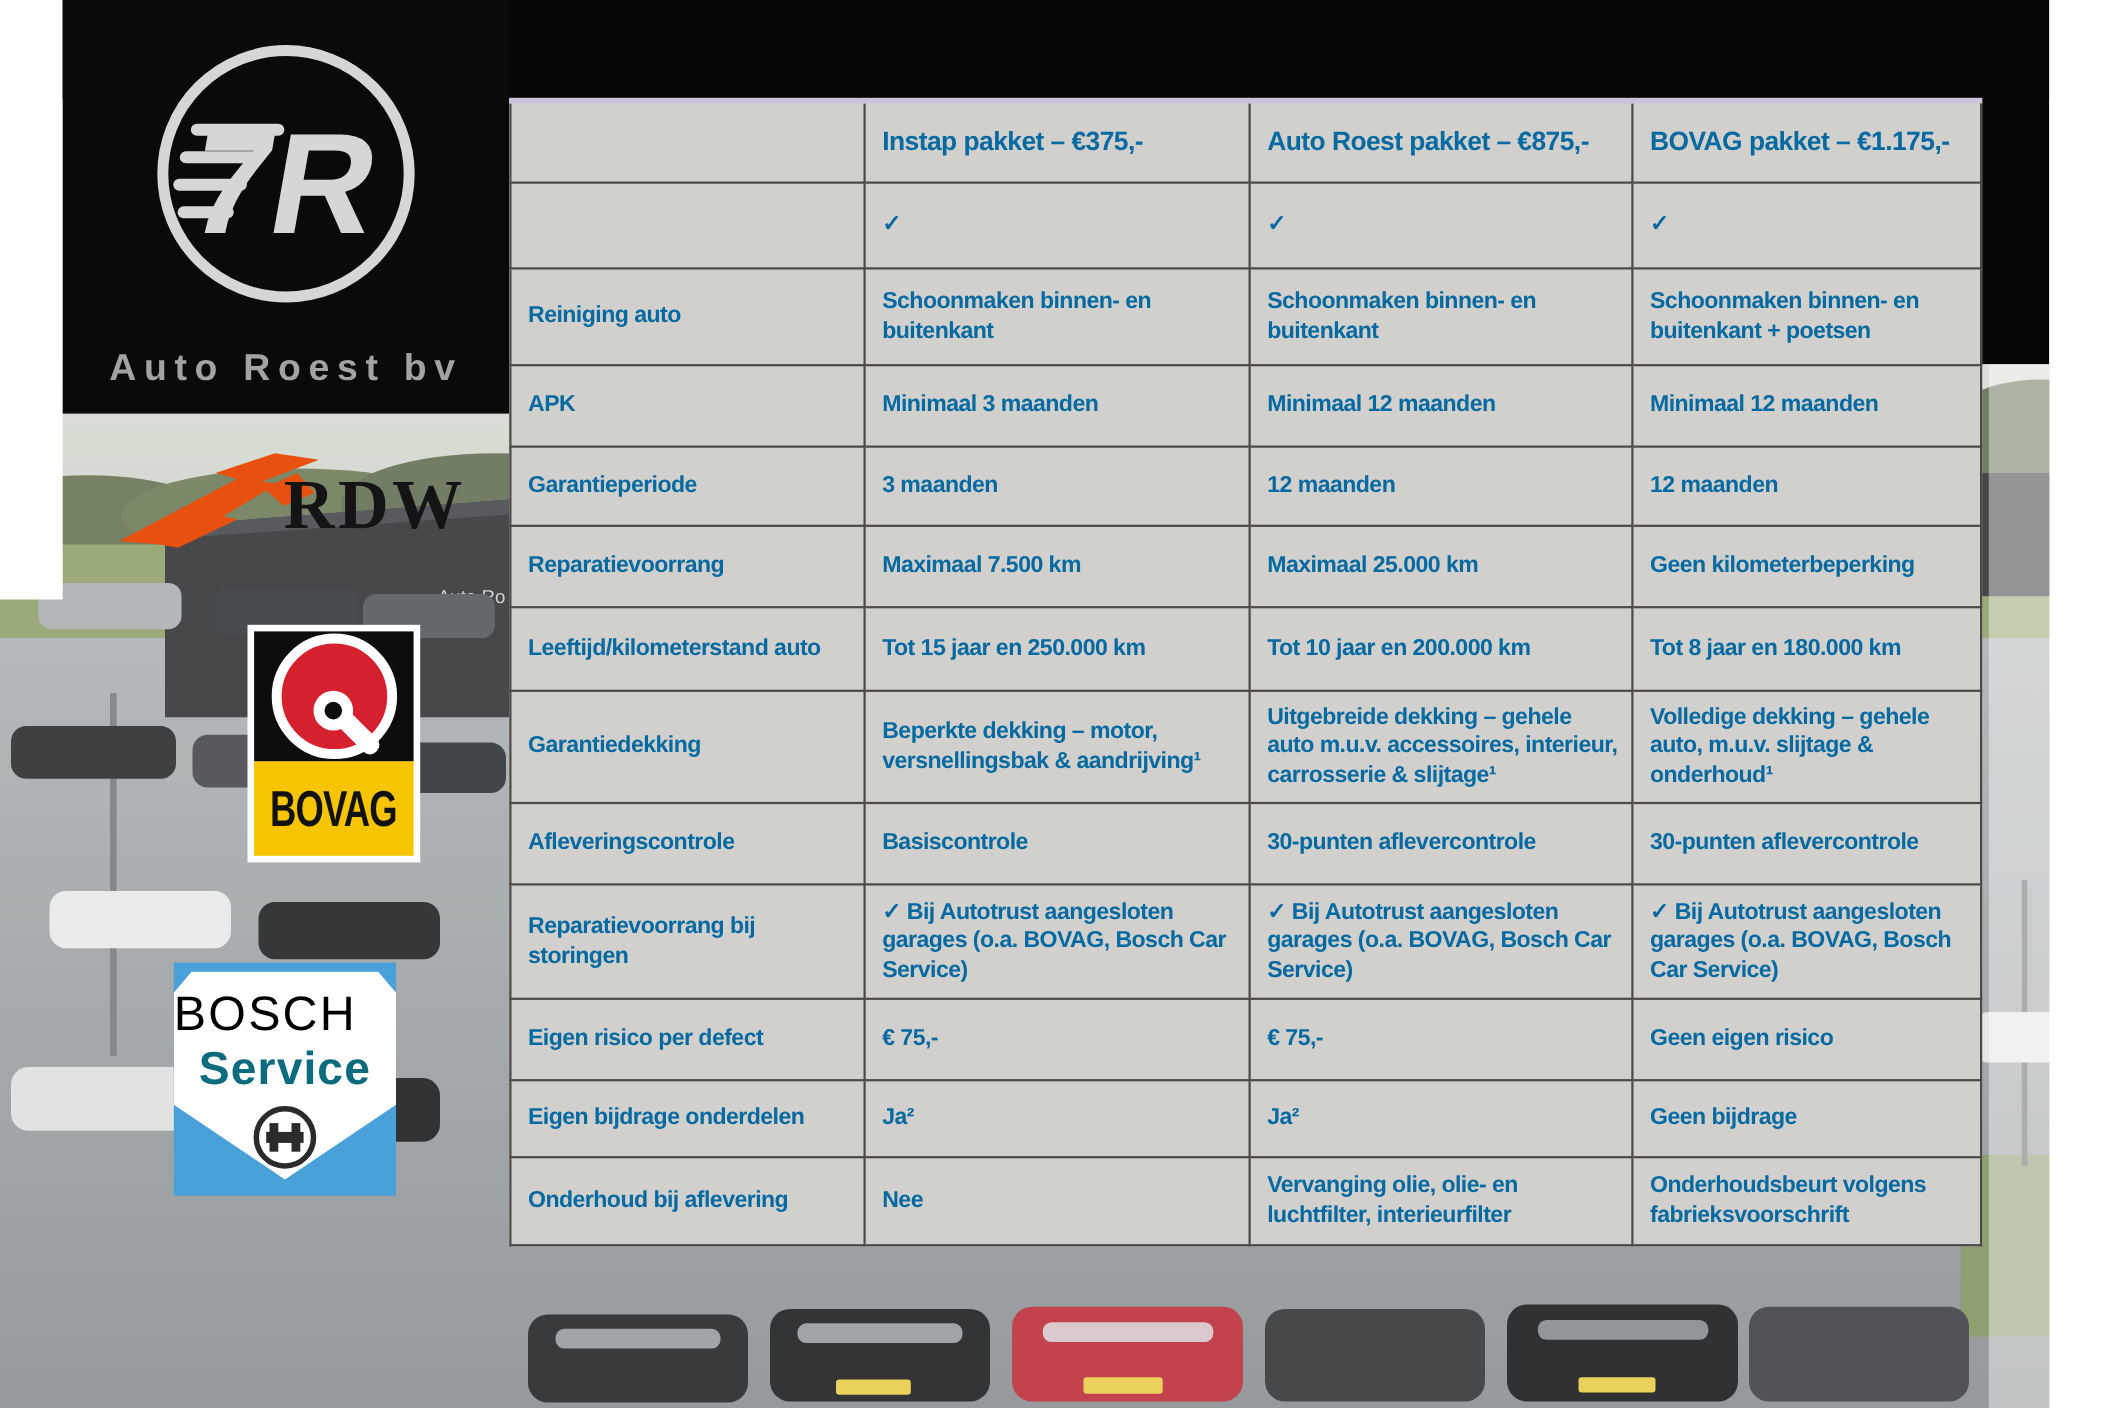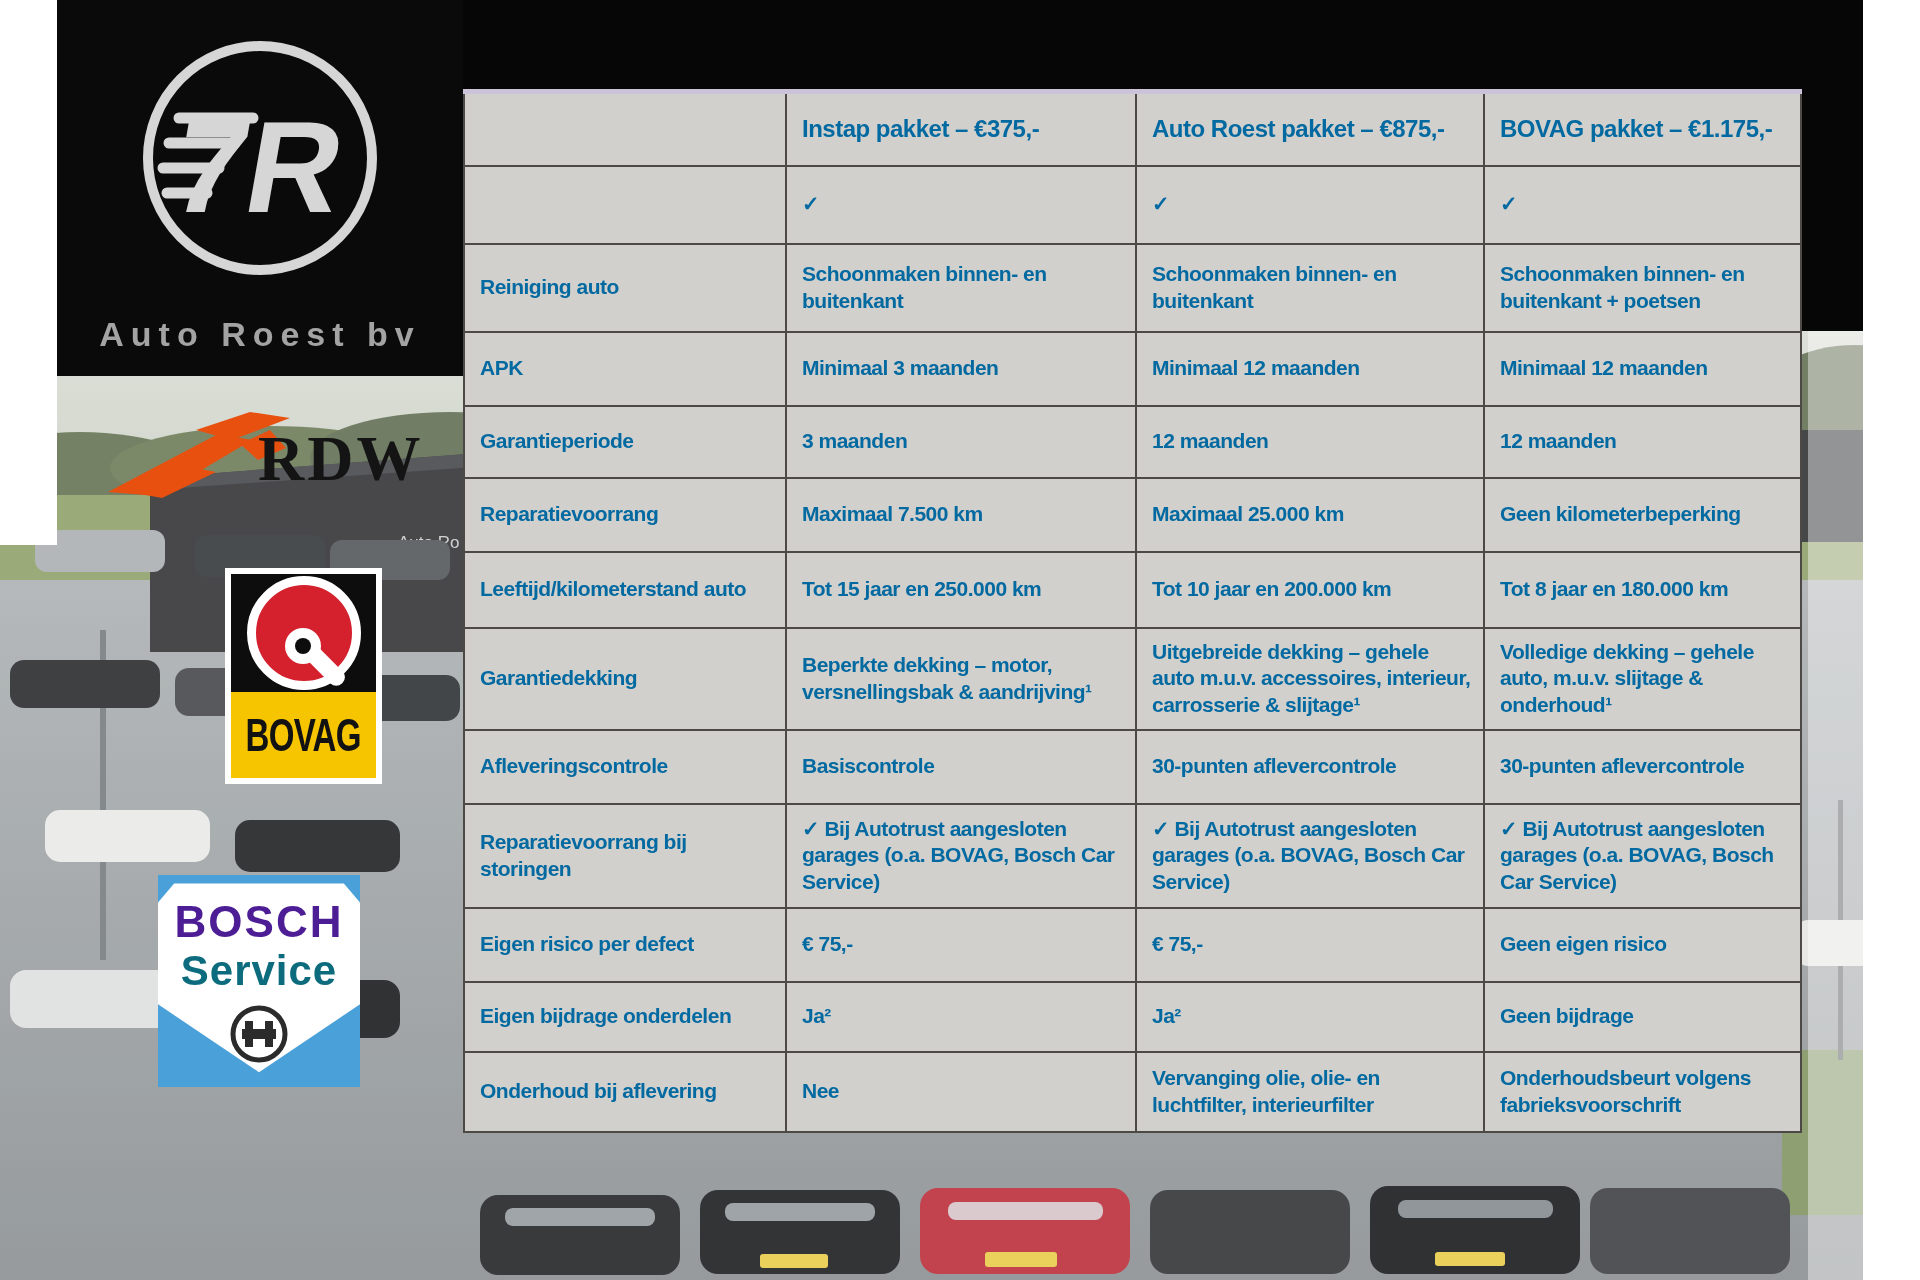--- a/index.html
+++ b/index.html
@@ -31,22 +31,22 @@
   .bovag-top{position:relative;flex:0 0 58%;background:#0d0d0d;overflow:hidden;}
   .bovag-ring{position:absolute;left:50%;top:50%;width:96px;height:96px;transform:translate(-50%,-50%);
       border:9px solid #fff;border-radius:50%;background:#d5212e;}
   .bovag-bottom{flex:1;background:#f6c500;display:flex;align-items:center;justify-content:center;}
   .bovag-bottom span{font-size:46px;font-weight:bold;color:#121212;transform:scaleX(.72);letter-spacing:-1px;}
 
   
   .bosch{position:absolute;left:158px;top:875px;width:202px;height:212px;background:#4aa0d8;}
   .bosch-white{position:absolute;inset:0;background:#fff;
      clip-path:polygon(0% 13%,8% 4%,92% 4%,100% 13%,100% 61%,50% 93%,0% 61%);}
-  .bosch-line1{position:absolute;left:0;right:0;top:22px;text-align:center;
-     color:#4c1d95;font-size:44px;font-weight:bold;letter-spacing:2px;}
+  .bosch-line1{position:absolute;left:0;right:0;top:22px;
+     color:#000000;font-size:44px;font-weight:normal;letter-spacing:2px;}
   .bosch-line2{position:absolute;left:0;right:0;top:72px;text-align:center;
      color:#0c6c7d;font-size:42px;font-weight:bold;letter-spacing:1px;}
   .bosch svg{position:absolute;left:50%;top:128px;transform:translateX(-50%);}
 
   
   table.pkg{position:absolute;left:463px;top:89px;width:1337px;border-collapse:collapse;
      background:#d1d0cd;table-layout:fixed;border-top:5px solid #cbc3d8;}
   table.pkg th,table.pkg td{border:2px solid #4c4947;vertical-align:middle;text-align:left;
      color:#0369a1;padding:9px 12px 9px 15px;line-height:1.25;letter-spacing:-0.5px;
      font-weight:bold;font-size:21px;overflow:hidden;}

